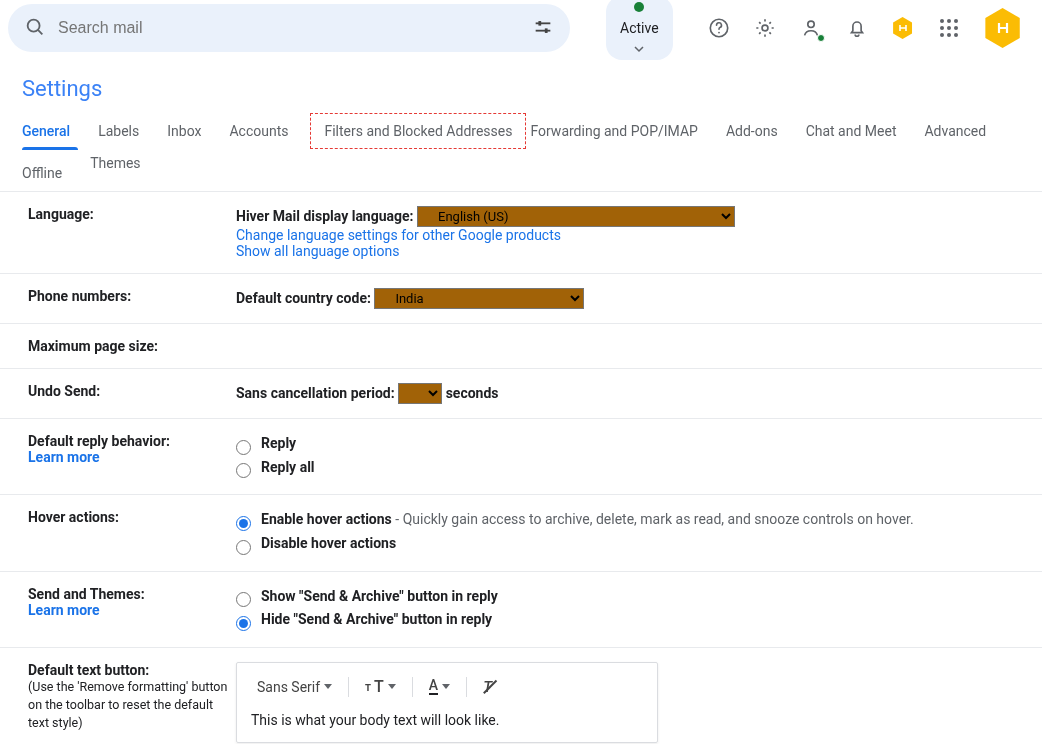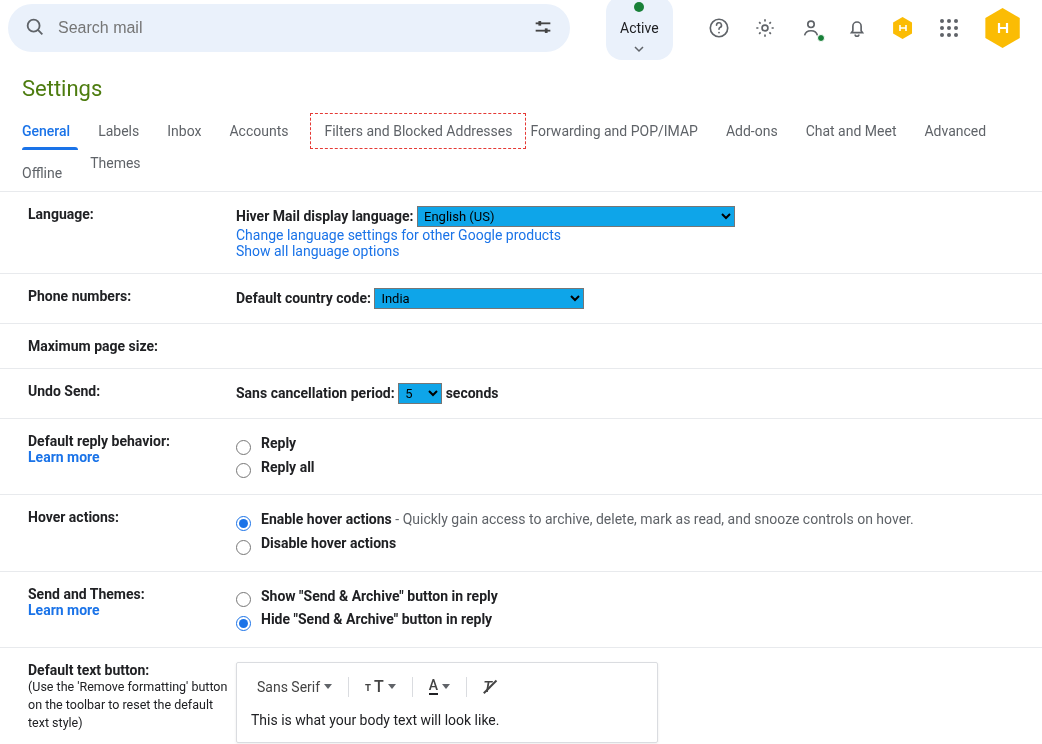--- a/index.html
+++ b/index.html
@@ -15,38 +15,38 @@
   .status-dot { width: 10px; height: 10px; background: #188038; border-radius: 50%; }
   .icon-row { display: flex; align-items: center; gap: 22px; margin-left: 18px; }
   .icon-btn { width: 24px; height: 24px; display: flex; align-items: center; justify-content: center; cursor: pointer; color: #5f6368; position: relative; }
   .hexagon { width: 40px; height: 40px; background: #fbbc04; clip-path: polygon(50% 0, 93% 25%, 93% 75%, 50% 100%, 7% 75%, 7% 25%); display: flex; align-items: center; justify-content: center; border-radius: 6px; }
   .hexagon-small { width: 22px; height: 22px; background: #fbbc04; clip-path: polygon(50% 0, 93% 25%, 93% 75%, 50% 100%, 7% 75%, 7% 25%); display: flex; align-items: center; justify-content: center;}
   .grid-dots { display: grid; grid-template-columns: repeat(3, 4px); grid-template-rows: repeat(3, 4px); gap: 3px; }
   .grid-dots span { width: 4px; height: 4px; background: #5f6368; border-radius: 50%; }
   .presence-dot { position:absolute; bottom:-2px; right:-2px; width:8px; height:8px; background:#188038; border:1.5px solid white; border-radius:50%; }
   
   
-  .page-title { font-size: 22px; font-weight: 400; padding: 20px 0 12px 22px; color:#4d7c0f;}
+  .page-title { font-size: 22px; font-weight: 400; padding: 20px 0 12px 22px; color:#3b82f6;}
   .tabs { display: flex; flex-wrap: wrap; gap: 0; padding: 0 0 0 22px; border-bottom: 1px solid #e8eaed; font-size: 14px; row-gap: 6px;}
   .tab { padding: 10px 10px 10px 0; margin-right: 18px; color: #5f6368; cursor: pointer; position: relative; white-space: nowrap;}
   .tab.active { color: #1a73e8; font-weight: 500; }
   .tab.active::after { content: ''; position: absolute; bottom: -1px; left: 0; right: 18px; height: 3px; background: #1a73e8; border-radius: 3px 3px 0 0; width: 56px;}
   .tab.highlight { outline: 1.5px dashed #e53935; outline-offset: -1px; padding: 10px 14px; margin-right: 4px; margin-left:-6px;}
   .tabs-row2 { padding-top: 0;}
   
   
   .settings-body { padding: 0 0 40px 0; }
   .setting-row { display: flex; padding: 14px 10px 14px 28px; border-bottom: 1px solid #e8eaed; font-size: 14px; align-items: flex-start;}
   .setting-label { width: 208px; flex-shrink: 0; }
   .setting-label b { font-weight: 700; color:#202124;}
   .setting-label .sub { font-size: 12.5px; color:#202124; font-weight:400; line-height:1.45;}
   .setting-content { flex: 1; }
   .setting-content b { font-weight: 700; }
   .link { color: #1a73e8; cursor: pointer; }
-  select { font-family: inherit; font-size: 13px; border: 1px solid #767676; background:#0ea5e9; padding: 1px 2px;}
+  select { font-family: inherit; font-size: 13px; border: 1px solid #767676; background:#a16207; padding: 1px 16px;}
   .learn { color:#1a73e8; cursor:pointer; font-weight: 700;}
   .radio-row { display: flex; align-items: flex-end; gap: 10px; margin-bottom: 2px; line-height: 1.55;}
   .radio-row input { accent-color: #1a73e8; width:15px; height:15px;}
   .desc { color:#5f6368; font-weight:400; }
   
   
   .text-style-box { border:1px solid #dadce0; padding: 10px 14px 14px 14px; max-width: 422px; border-radius:2px; box-shadow: 0 1px 3px rgba(0,0,0,0.08);}
   .ts-toolbar { display: flex; align-items: center; gap: 4px; margin-bottom: 12px;}
   .ts-item { display:flex; align-items:center; gap:4px; padding:4px 6px; cursor:pointer; color:#444;}
   .ts-divider { width:1px; height:20px; background:#dadce0; margin: 0 6px;}

